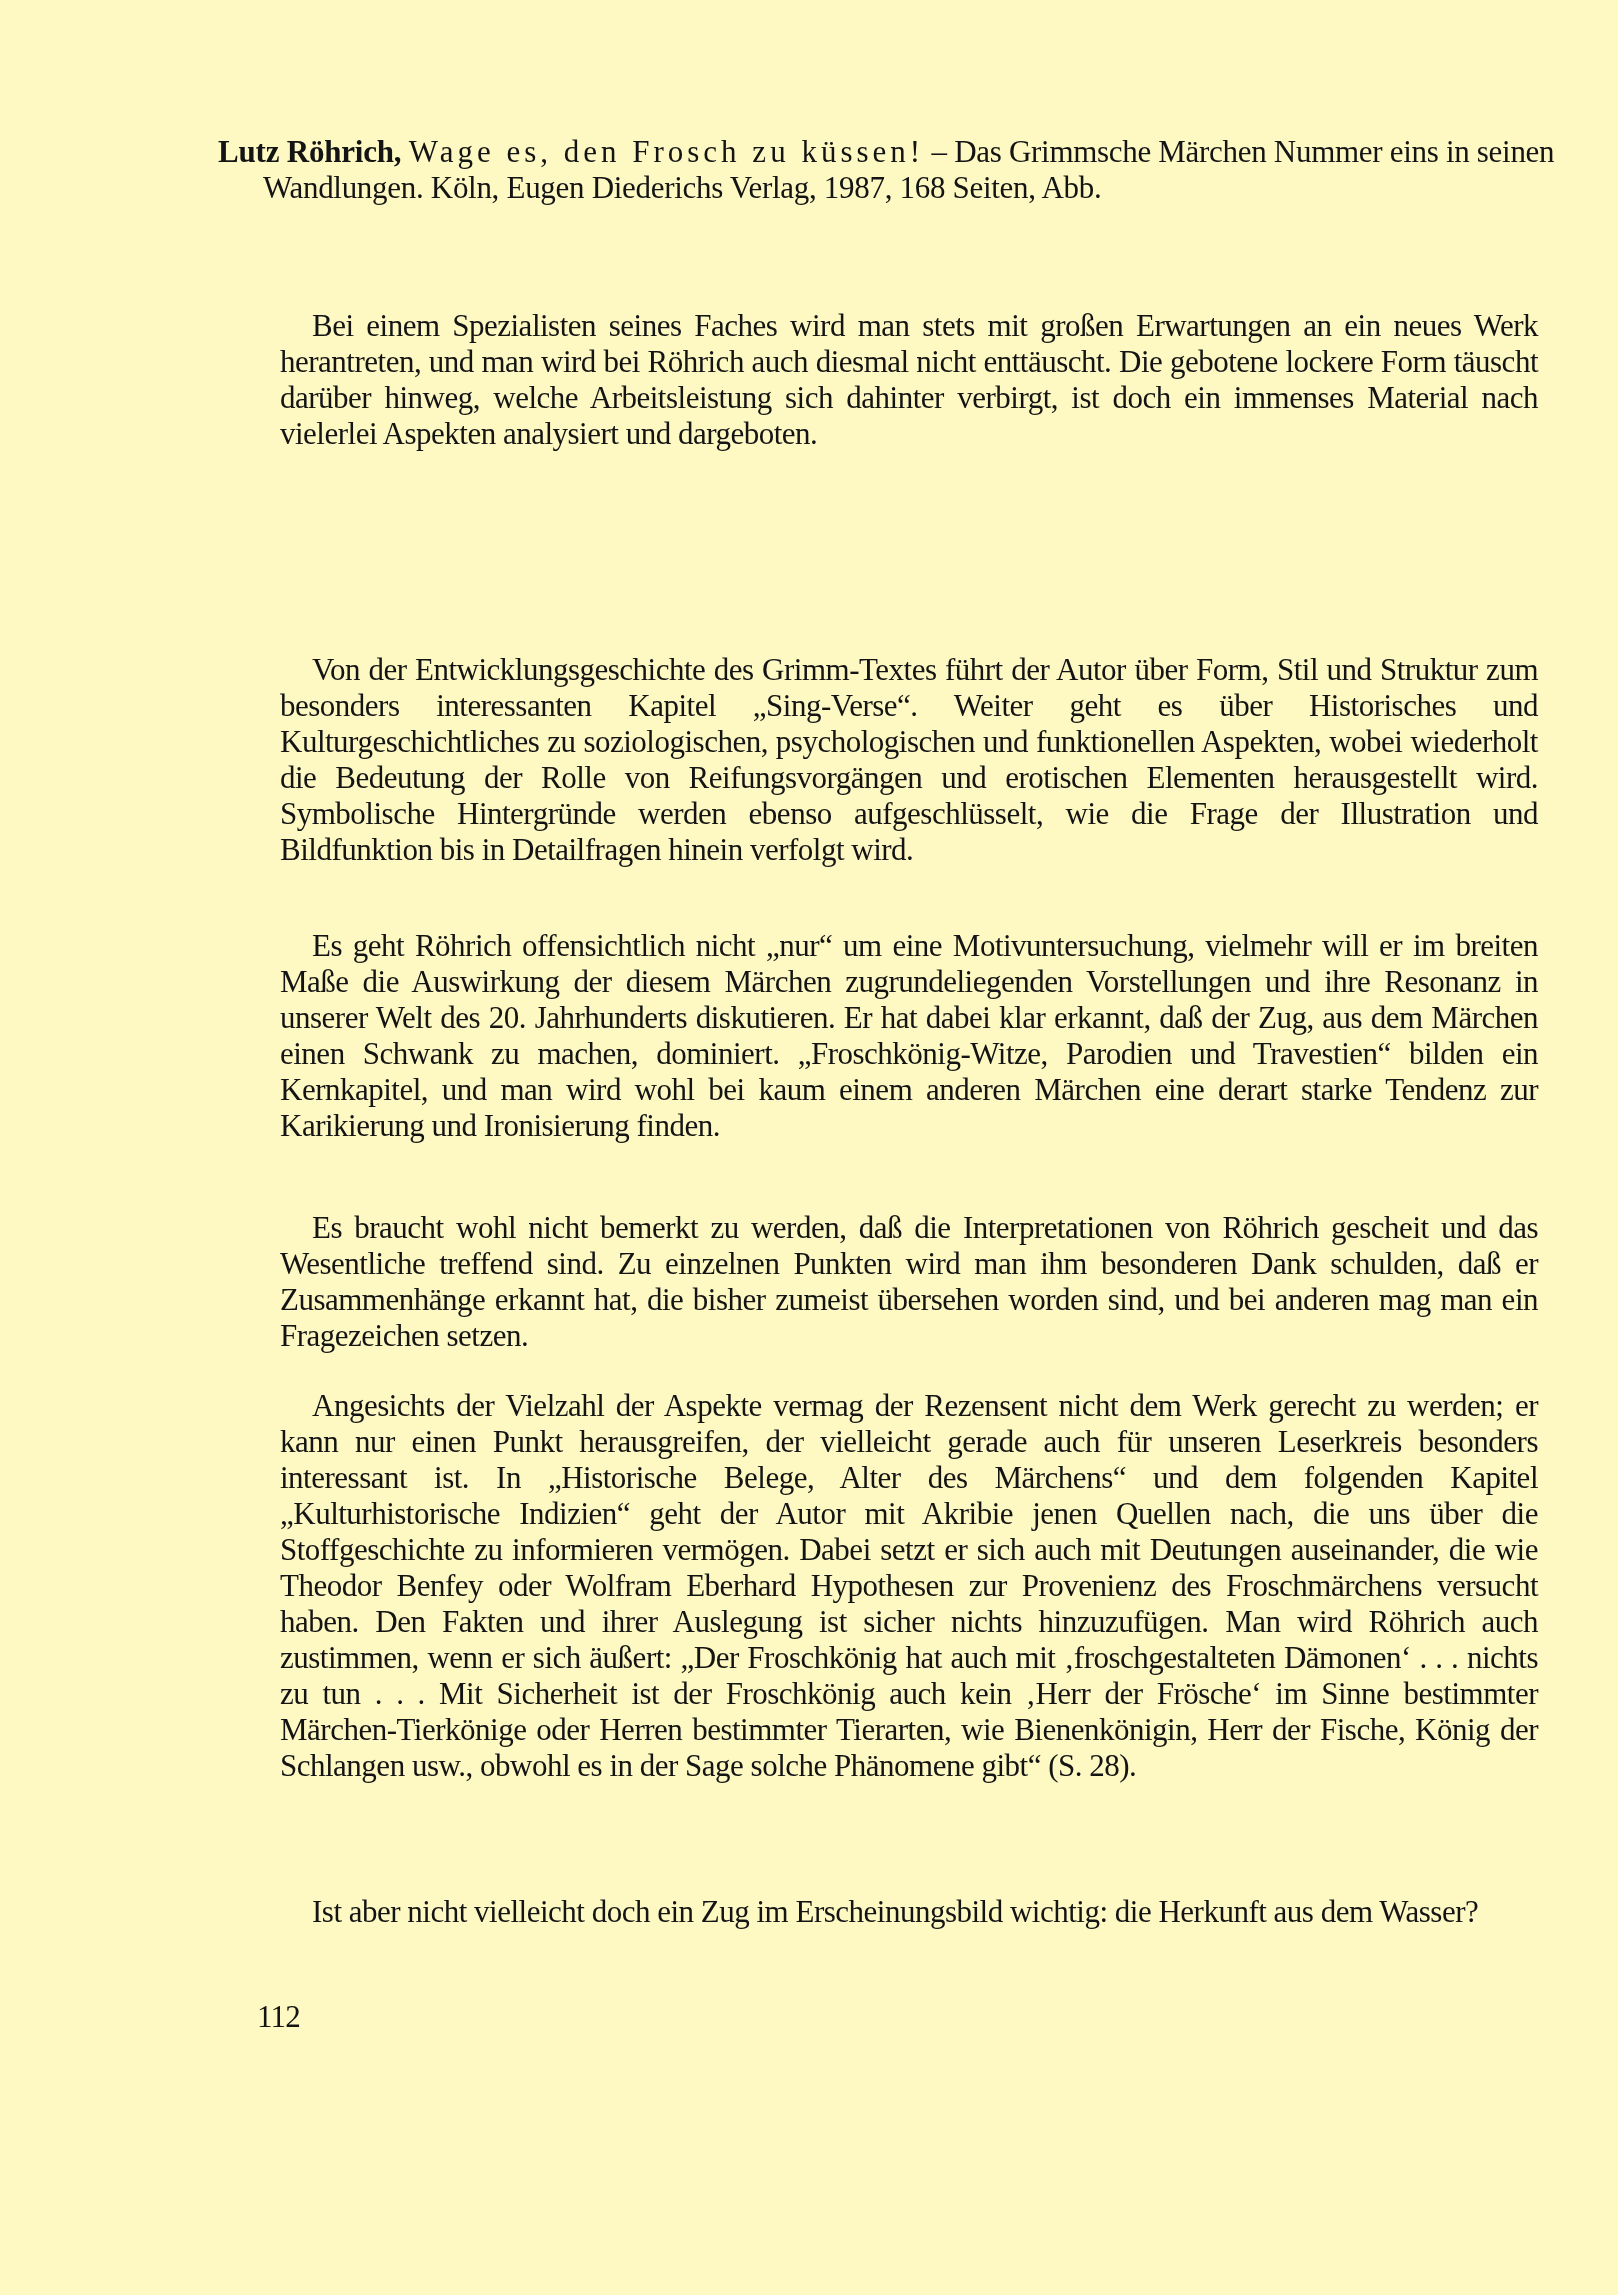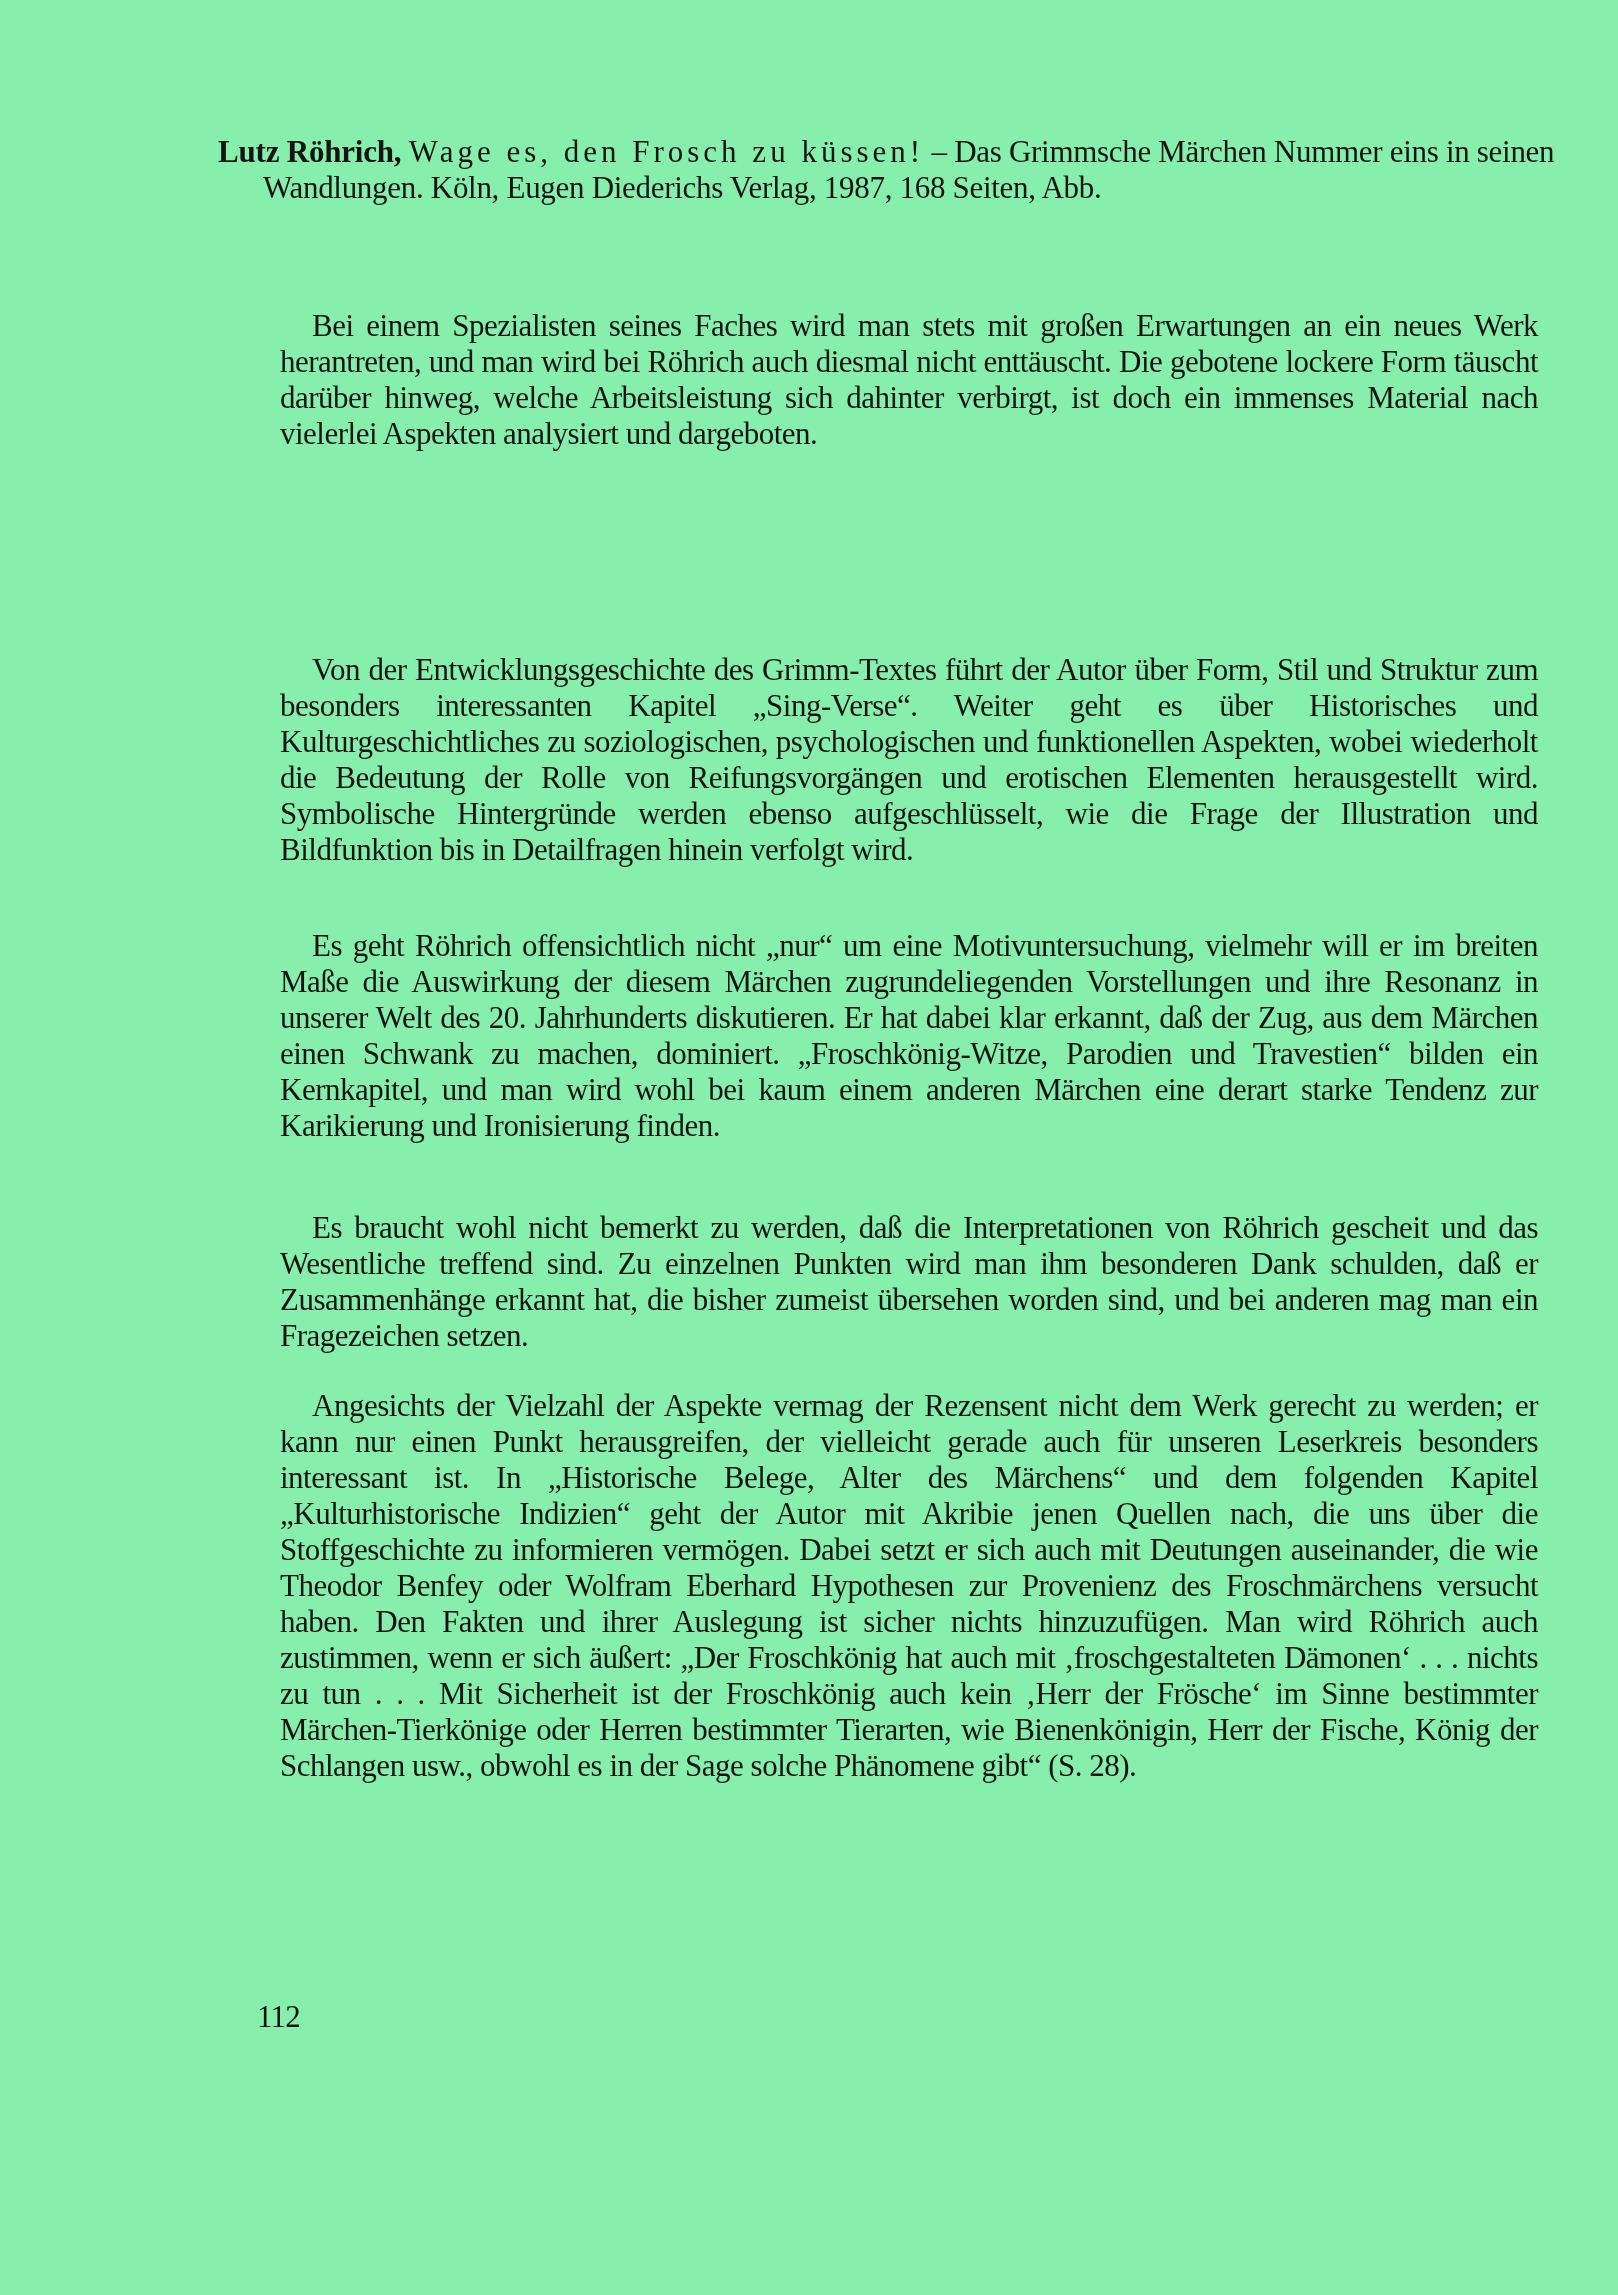--- a/index.html
+++ b/index.html
@@ -1,18 +1,18 @@
 <!DOCTYPE html>
 <html style="font-size:13px"><head>
 <meta charset="utf-8">
 <style>
   html, body { margin: 0; padding: 0; background: #ffffff; }
   body { width: 1618px; height: 2295px; position: relative; overflow: hidden;
          font-family: "Liberation Serif", "DejaVu Serif", serif; color: #141414; }
-  .page { position: absolute; left: 0; top: 0; width: 1618px; height: 2295px; background: #86efac; }
+  .page { position: absolute; left: 0; top: 0; width: 1618px; height: 2295px; background: #fef9c3; }
   .citation { position: absolute; left: 218px; top: 134px; width: 1303px;
               font-size: 31px; line-height: 36px; padding-left: 45px; text-indent: -45px;
               transform-origin: left top; letter-spacing: -0.3px; }
   .author { font-weight: bold; letter-spacing: -0.2px; }
   .title-spaced { letter-spacing: 4px; }
   .para { position: absolute; left: 263px; width: 1258px; margin: 17px;
           font-size: 31px; line-height: 36px; text-align: justify; text-indent: 32px;
           letter-spacing: -0.5px; hyphens: manual; }
   .page-number { position: absolute; left: 257px; top: 1999px; font-size: 31px;
                  letter-spacing: -0.8px; }
@@ -25,16 +25,17 @@
   <div class="citation">
     <span class="author">Lutz Röhrich,</span>
     <span class="title-spaced">Wage es, den Frosch zu küssen!</span><span> – Das Grimmsche Märchen Nummer eins in seinen Wandlungen. Köln, Eugen Diederichs Verlag, 1987, 168 Seiten, Abb.</span>
   </div>
 
   <p class="para" style="top:291px;">Bei einem Spezialisten seines Faches wird man stets mit großen Erwartungen an ein neues Werk herantreten, und man wird bei Röhrich auch diesmal nicht enttäuscht. Die gebotene lockere Form täuscht darüber hinweg, welche Arbeitsleistung sich dahinter verbirgt, ist doch ein immenses Material nach vielerlei Aspekten analysiert und dargeboten.</p>
   <p class="para" style="top:635px;">Von der Entwicklungsgeschichte des Grimm-Textes führt der Autor über Form, Stil und Struktur zum besonders interessanten Kapitel „Sing-Verse“. Weiter geht es über Historisches und Kulturgeschichtliches zu soziologischen, psychologischen und funktionellen Aspekten, wobei wiederholt die Bedeutung der Rolle von Reifungsvorgängen und erotischen Elementen herausgestellt wird. Symbolische Hintergründe werden ebenso aufgeschlüsselt, wie die Frage der Illustration und Bildfunktion bis in Detailfragen hinein verfolgt wird.</p>
   <p class="para" style="top:911px;">Es geht Röhrich offensichtlich nicht „nur“ um eine Motivuntersuchung, vielmehr will er im breiten Maße die Auswirkung der diesem Märchen zugrundeliegenden Vorstellungen und ihre Resonanz in unserer Welt des 20. Jahrhunderts diskutieren. Er hat dabei klar erkannt, daß der Zug, aus dem Märchen einen Schwank zu machen, dominiert. „Froschkönig-Witze, Parodien und Travestien“ bilden ein Kernkapitel, und man wird wohl bei kaum einem anderen Märchen eine derart starke Tendenz zur Karikierung und Ironisierung finden.</p>
   <p class="para" style="top:1193px;">Es braucht wohl nicht bemerkt zu werden, daß die Interpretationen von Röhrich gescheit und das Wesentliche treffend sind. Zu einzelnen Punkten wird man ihm besonderen Dank schulden, daß er Zusammenhänge erkannt hat, die bisher zumeist übersehen worden sind, und bei anderen mag man ein Fragezeichen setzen.</p>
   <p class="para" style="top:1371px;">Angesichts der Vielzahl der Aspekte vermag der Rezensent nicht dem Werk gerecht zu werden; er kann nur einen Punkt herausgreifen, der vielleicht gerade auch für unseren Leserkreis besonders interessant ist. In „Historische Belege, Alter des Märchens“ und dem folgenden Kapitel „Kulturhistorische Indizien“ geht der Autor mit Akribie jenen Quellen nach, die uns über die Stoffgeschichte zu informieren vermögen. Dabei setzt er sich auch mit Deutungen auseinander, die wie Theodor Benfey oder Wolfram Eberhard Hypothesen zur Provenienz des Froschmärchens versucht haben. Den Fakten und ihrer Auslegung ist sicher nichts hinzuzufügen. Man wird Röhrich auch zustimmen, wenn er sich äußert: „Der Froschkönig hat auch mit ‚froschgestalteten Dämonen‘ . . . nichts zu tun . . . Mit Sicherheit ist der Froschkönig auch kein ‚Herr der Frösche‘ im Sinne bestimmter Märchen-Tierkönige oder Herren bestimmter Tierarten, wie Bienenkönigin, Herr der Fische, König der Schlangen usw., obwohl es in der Sage solche Phänomene gibt“ (S. 28).</p>
+  <p class="para" style="top:1877px;">Ist aber nicht vielleicht doch ein Zug im Erscheinungsbild wichtig: die Herkunft aus dem Wasser?</p>
 
   <div class="page-number">112</div>
 </div>
 
 
 </body></html>

